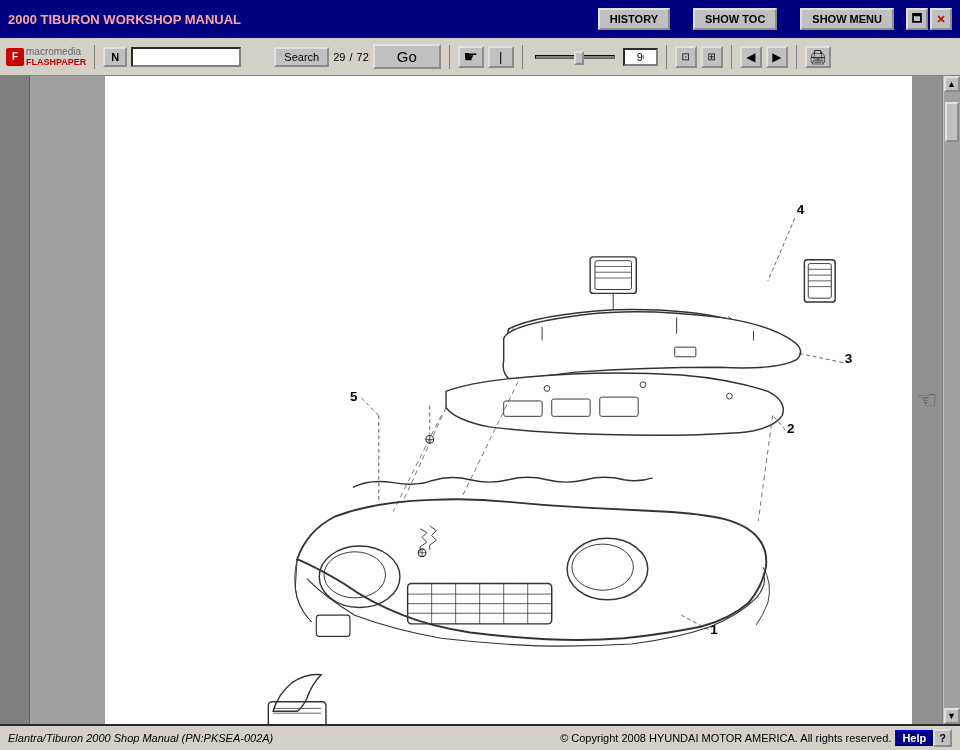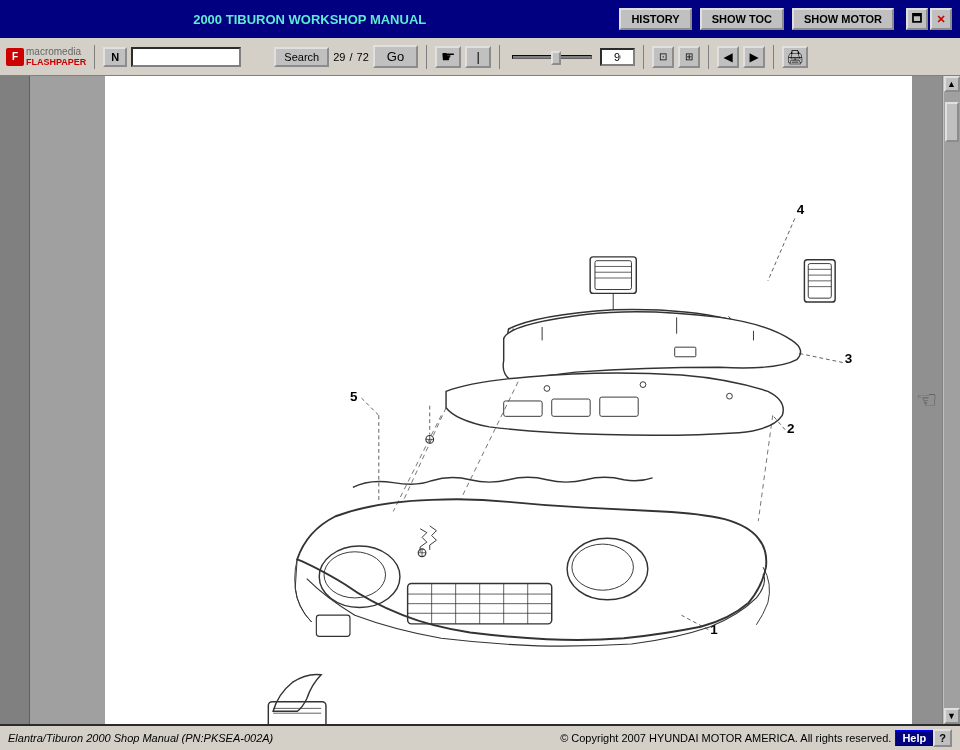--- a/index.html
+++ b/index.html
@@ -30,20 +30,21 @@
       flex: 1;
     }
     .title-btn {
       background: #c0c0c0;
       border: 2px outset #e0e0e0;
       padding: 3px 10px;
       font-size: 11px;
       font-weight: bold;
       color: #000;
       cursor: pointer;
+      margin-left: 15px;
     }
     .window-controls {
       display: flex;
       gap: 2px;
       margin-left: 4px;
     }
     .win-btn {
       width: 22px;
       height: 22px;
       background: #c0c0c0;
@@ -92,22 +93,22 @@
       cursor: pointer;
       margin-left: 29px;
     }
     .page-num {
       font-size: 11px;
       color: #000;
     }
     .go-btn {
       background: #c0c0c0;
       border: 2px outset #e0e0e0;
-      padding: 2px 12px;
-      font-size: 13px;
+      padding: 2px 22px;
+      font-size: 15px;
       cursor: pointer;
     }
     .tool-icon {
       width: 26px;
       height: 22px;
       background: #c0c0c0;
       border: 2px outset #e0e0e0;
       display: flex;
       align-items: center;
       justify-content: center;
@@ -320,24 +321,24 @@
       justify-content: center;
       color: white;
       font-size: 10px;
       font-weight: bold;
     }
   </style>
 </head>
 <body>
 
 <div id="title-bar" style="background: rgb(0, 0, 128);">
-  <span id="title-text" style="color: #5eead4; text-align: center;">2000  TIBURON WORKSHOP MANUAL</span>
+  <span id="title-text" style="color: #fca5a5;">2000  TIBURON WORKSHOP MANUAL</span>
   <button class="title-btn">HISTORY</button>
   <button class="title-btn">SHOW TOC</button>
-  <button class="title-btn">SHOW MOTOR</button>
+  <button class="title-btn">SHOW MENU</button>
   <div class="window-controls">
     <div class="win-btn">🗖</div>
     <div class="win-btn" style="color:#cc0000;">✕</div>
   </div>
 </div>
 
 <div id="toolbar">
 
   <div class="fp-logo">
     <div class="fp-logo-top">
@@ -541,16 +542,16 @@
     <div class="scroll-arrow">▲</div>
     <div class="scroll-track">
       <div class="scroll-thumb"></div>
     </div>
     <div class="scroll-arrow">▼</div>
   </div>
 </div>
 
 <div id="status-bar">
   <span class="status-left">Elantra/Tiburon 2000 Shop Manual  (PN:PKSEA-002A)</span>
-  <span class="status-right">© Copyright 2007 HYUNDAI MOTOR AMERICA. All rights reserved.</span>
+  <span class="status-right">© Copyright 2008 HYUNDAI MOTOR AMERICA. All rights reserved.</span>
   <button class="help-btn">Help</button>
   <button class="question-btn">?</button>
 </div>
 
 </body></html>

